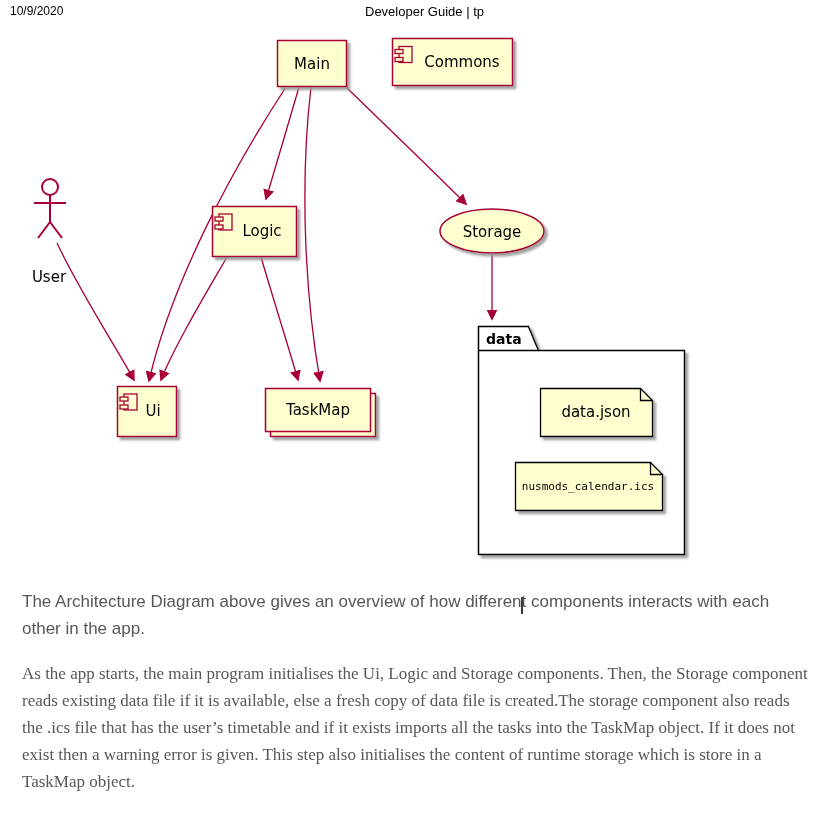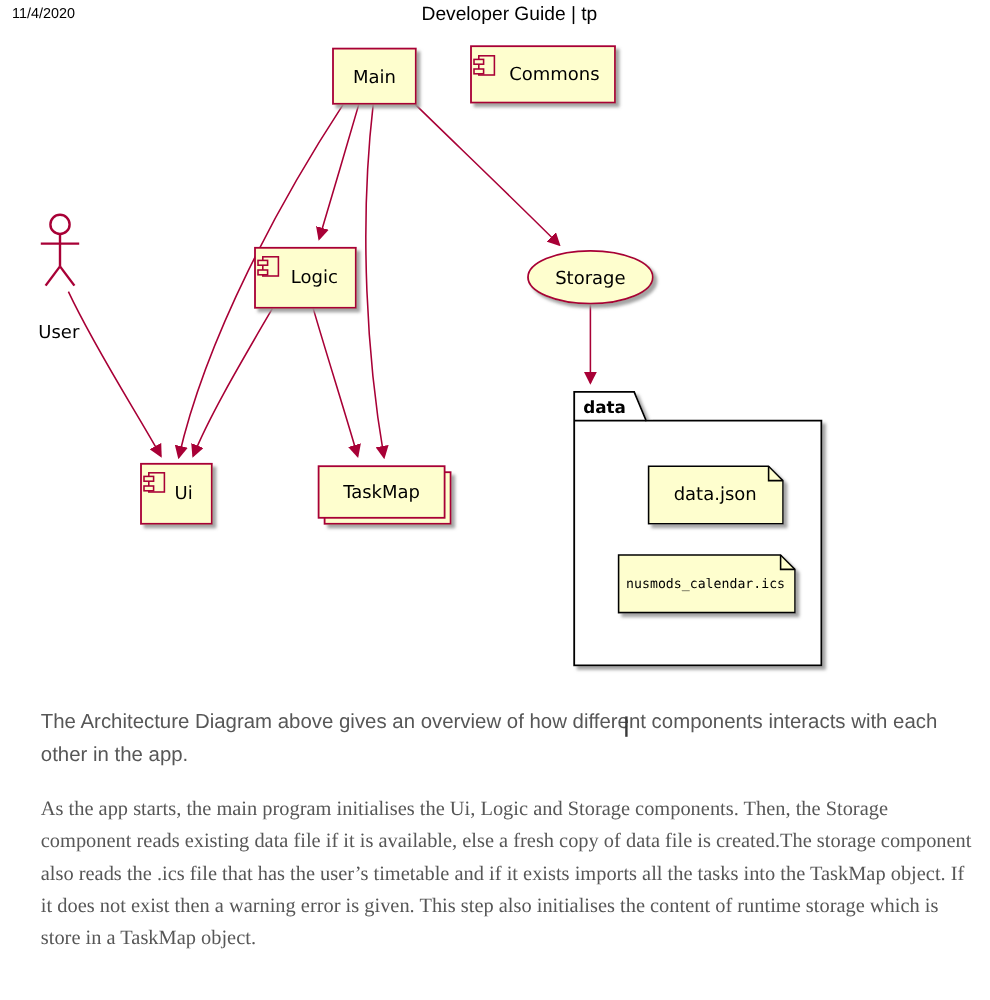--- a/index.html
+++ b/index.html
@@ -1,41 +1,41 @@
 <!DOCTYPE html>
 <html><head>
 <meta charset="utf-8">
 <style>
   html,body{margin:0;padding:0;background:#ffffff;}
   .page{position:relative;width:825px;height:833px;background:#ffffff;overflow:hidden;
         font-family:"Liberation Sans",sans-serif;}
   .hdr-date{position:absolute;left:10px;top:4px;font-size:12px;color:#000;}
-  .hdr-title{position:absolute;left:50%;top:4px;transform:translateX(-50%);font-size:16px;color:#000;padding-left:24px;}
+  .hdr-title{position:absolute;left:50%;top:4px;transform:translateX(-50%);font-size:13px;color:#000;padding-left:24px;}
   svg.diagram{position:absolute;left:0;top:0;}
   .node{fill:#FEFECE;stroke:#A80036;stroke-width:1.5;}
   .iconpart{fill:#FEFECE;stroke:#A80036;stroke-width:1.3;}
   .blk{fill:#FEFECE;stroke:#000;stroke-width:1.3;}
   .folder{fill:#ffffff;stroke:#000;stroke-width:1.5;}
   .edge{fill:none;stroke:#A80036;stroke-width:1.3;}
   .actorline{fill:none;stroke:#A80036;stroke-width:2;}
   text.lbl{font:15px "DejaVu Sans",sans-serif;fill:#000;}
   text.lblb{font:bold 14px "DejaVu Sans",sans-serif;fill:#000;}
   text.mono{font:11px "DejaVu Sans Mono",monospace;fill:#000;}
-  .paras{position:absolute;left:34px;top:588px;right:14px;color:#575757;
+  .paras{position:absolute;left:22px;top:588px;right:14px;color:#575757;
          font-size:17px;line-height:27px;}
   .paras p{margin:0;}
   .paras p + p{margin-top:18px;font-family:Liberation Serif, serif;}
   .caret{position:absolute;left:521px;top:597px;width:2px;height:17px;background:#3a3a3a;}
 </style>
 </head>
 <body>
 
 <div class="page">
 
-  <span class="hdr-date">11/4/2020</span>
+  <span class="hdr-date">10/9/2020</span>
   <span class="hdr-title">Developer Guide | tp</span>
 
   <svg class="diagram" width="825" height="578" viewBox="0 0 825 578">
     <defs>
       <marker id="ah" viewBox="0 0 10 10" refX="8.5" refY="5" markerWidth="8.5" markerHeight="8.5" orient="auto">
         <path d="M0,0 L10,5 L0,10 z" fill="#A80036"></path>
       </marker>
       <filter id="ds" x="-20%" y="-20%" width="140%" height="140%">
         <feDropShadow dx="3" dy="3" stdDeviation="1.2" flood-color="#9a9a9a" flood-opacity="0.9"></feDropShadow>
       </filter>

